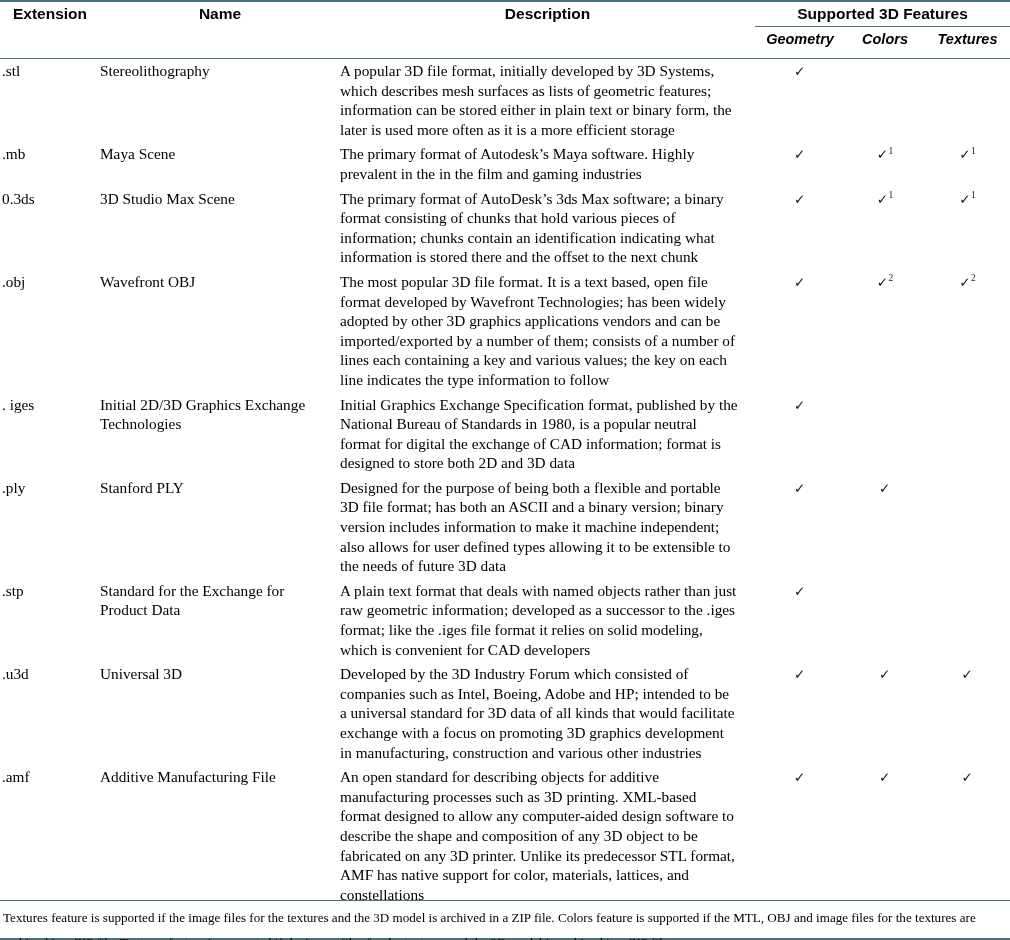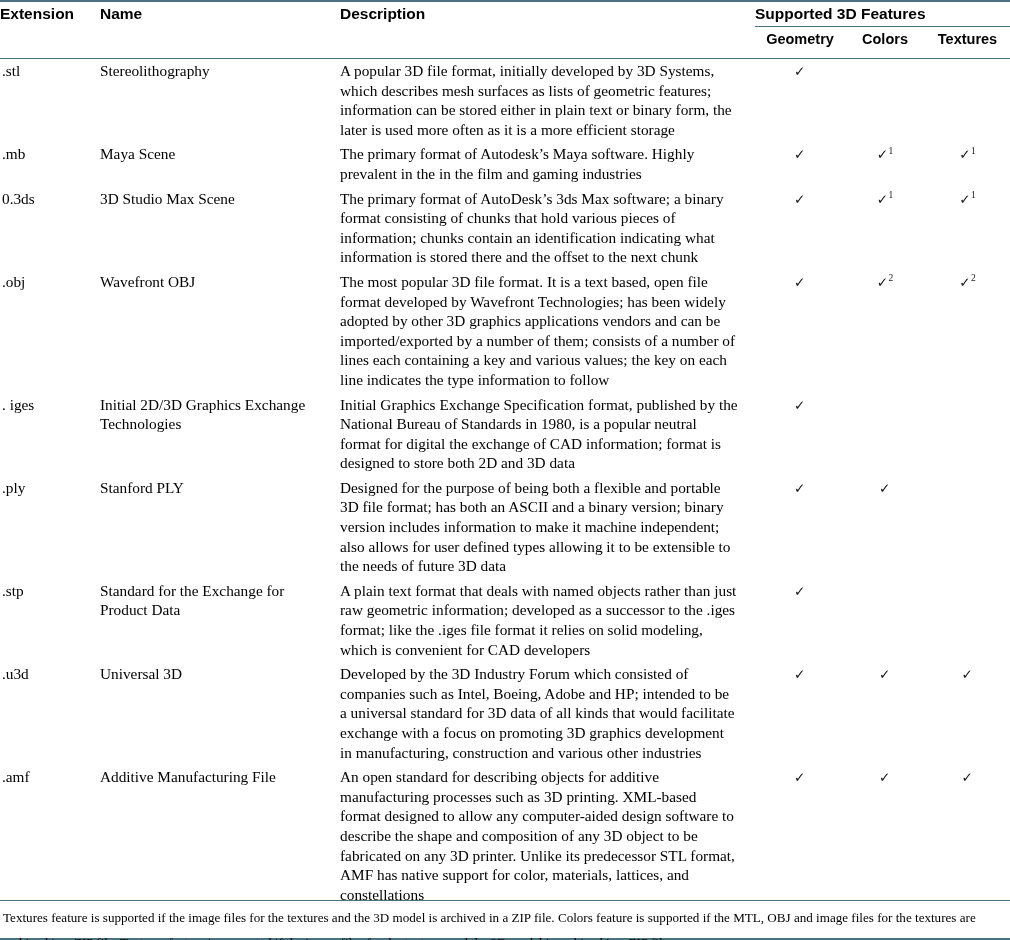--- a/index.html
+++ b/index.html
@@ -25,33 +25,34 @@
     width: 1010px;
     border-collapse: collapse;
     table-layout: fixed;
   }
 
   
   thead .hdr-main th {
     font-family: "Liberation Sans", "DejaVu Sans", sans-serif;
     font-weight: bold;
     font-size: 15.5px;
-    text-align: left;
+    text-align: center;
     vertical-align: top;
     padding: 5px 0 4px 0;
     border: none;
   }
   thead .hdr-sub th {
     font-family: "Liberation Sans", "DejaVu Sans", sans-serif;
     font-weight: bold;
     font-size: 14.5px;
     text-align: center;
     vertical-align: top;
     padding: 4px 0 8px 0;
     border: none;
+    font-style: italic;
   }
   th.grouphead {
     text-align: left;
     border-bottom: 1.3px solid #4a7380 !important;
     padding-bottom: 3px !important;
   }
 
   
   col.c-ext  { width: 100px; }
   col.c-name { width: 240px; }

